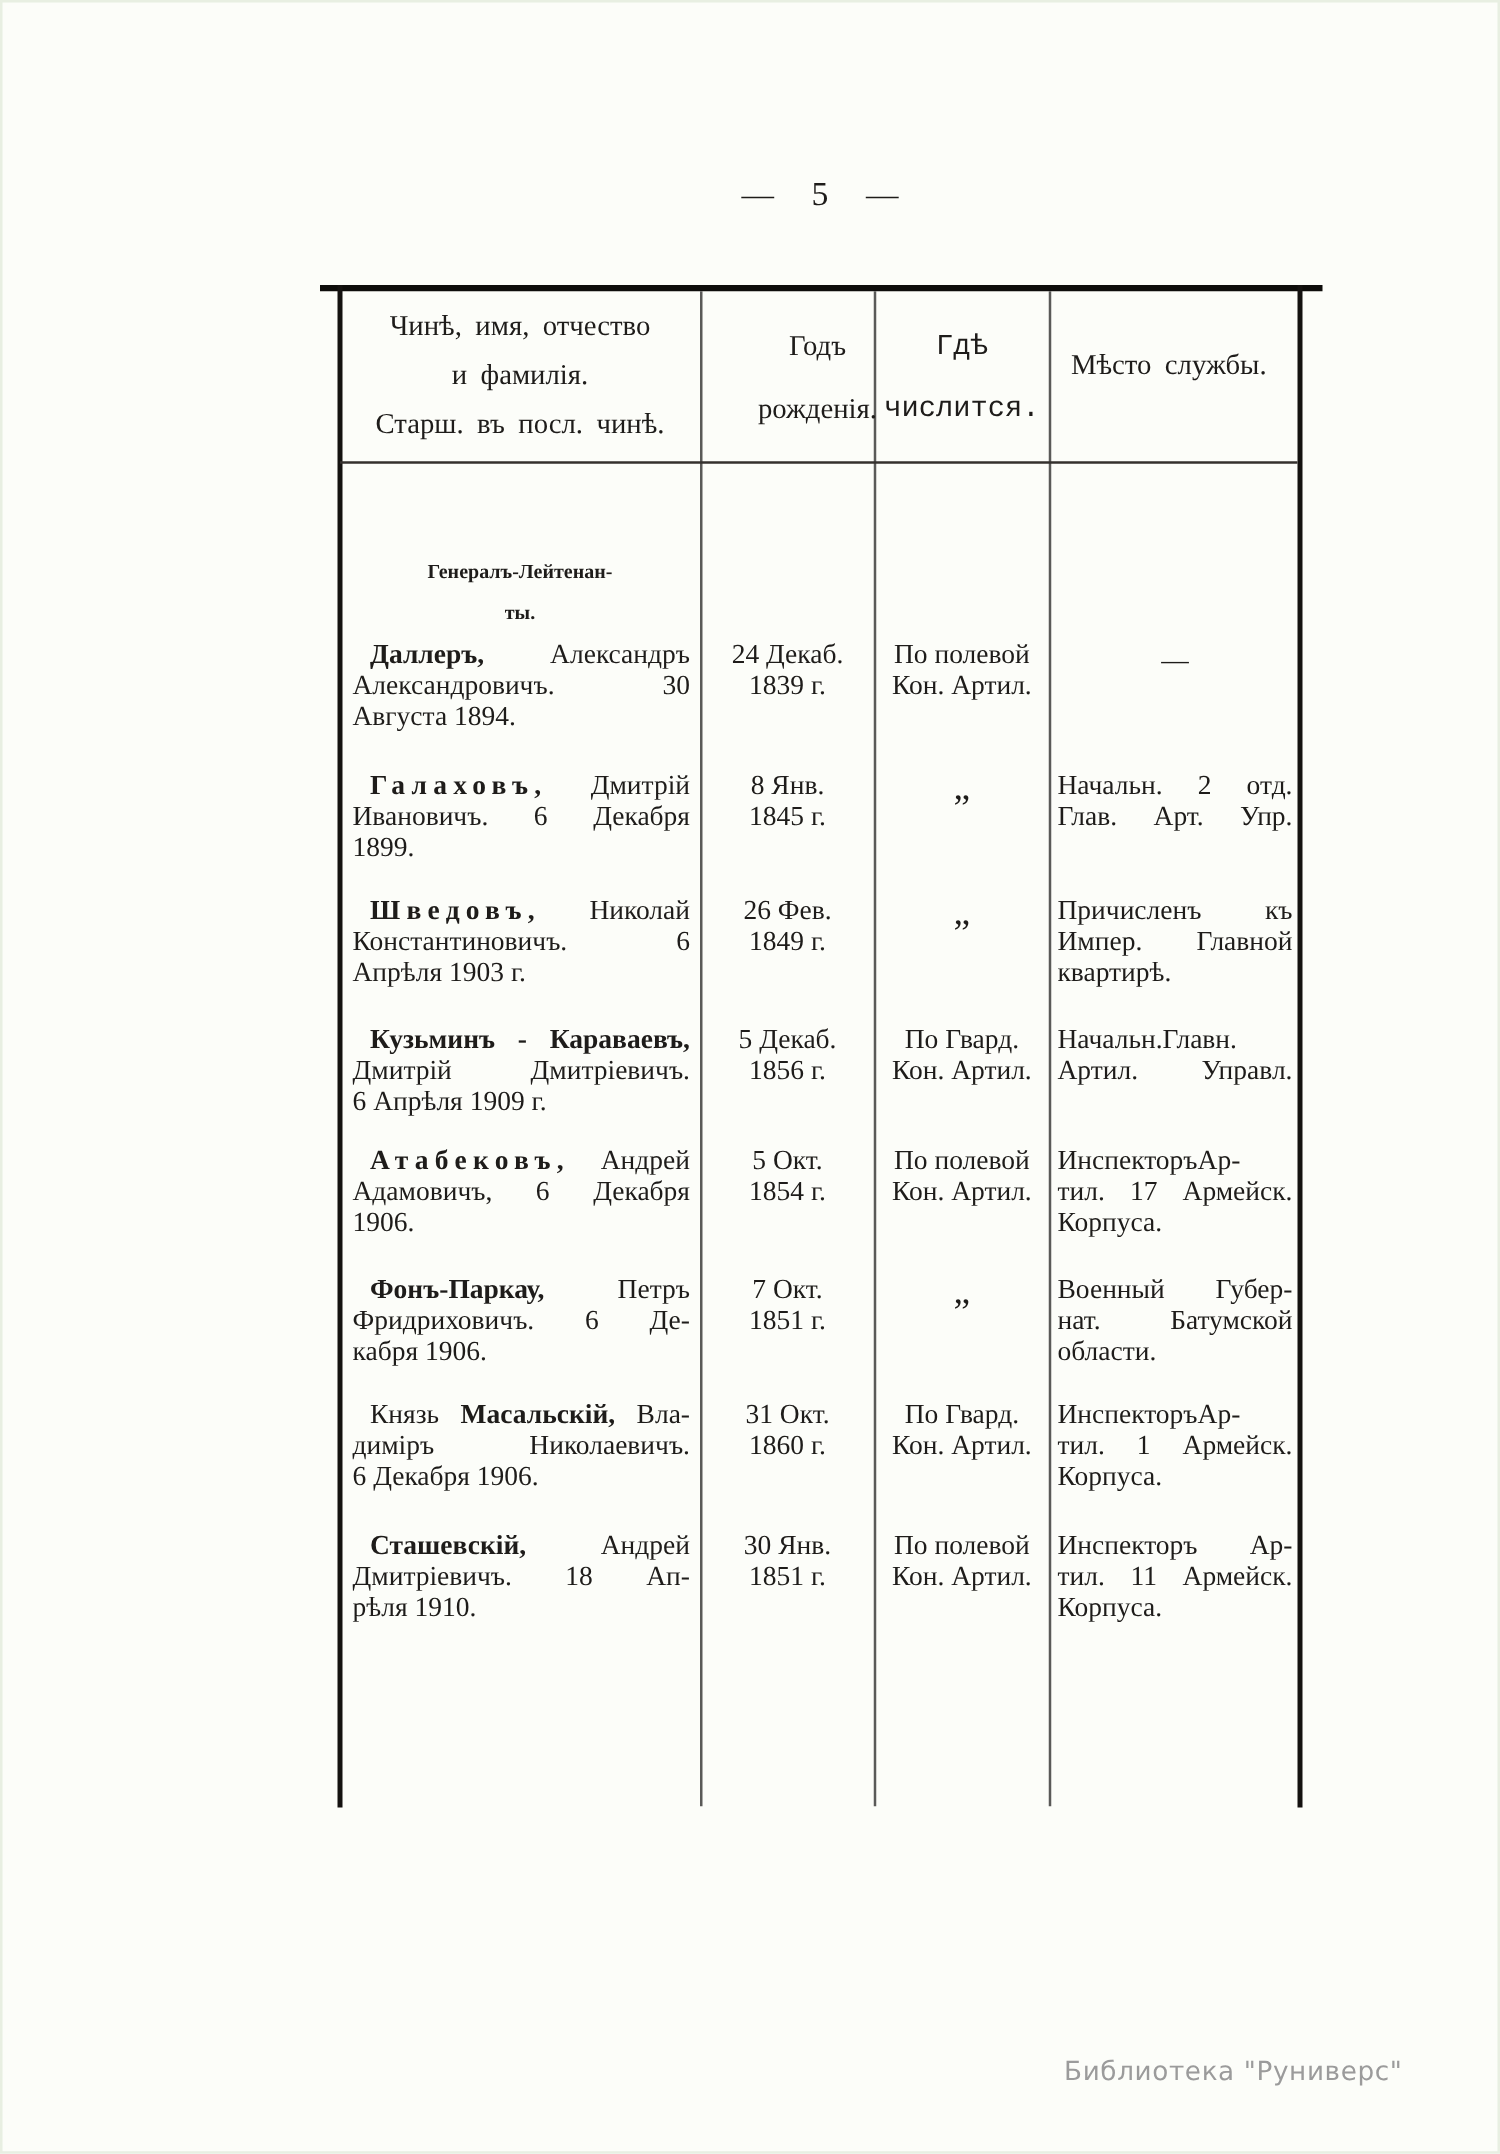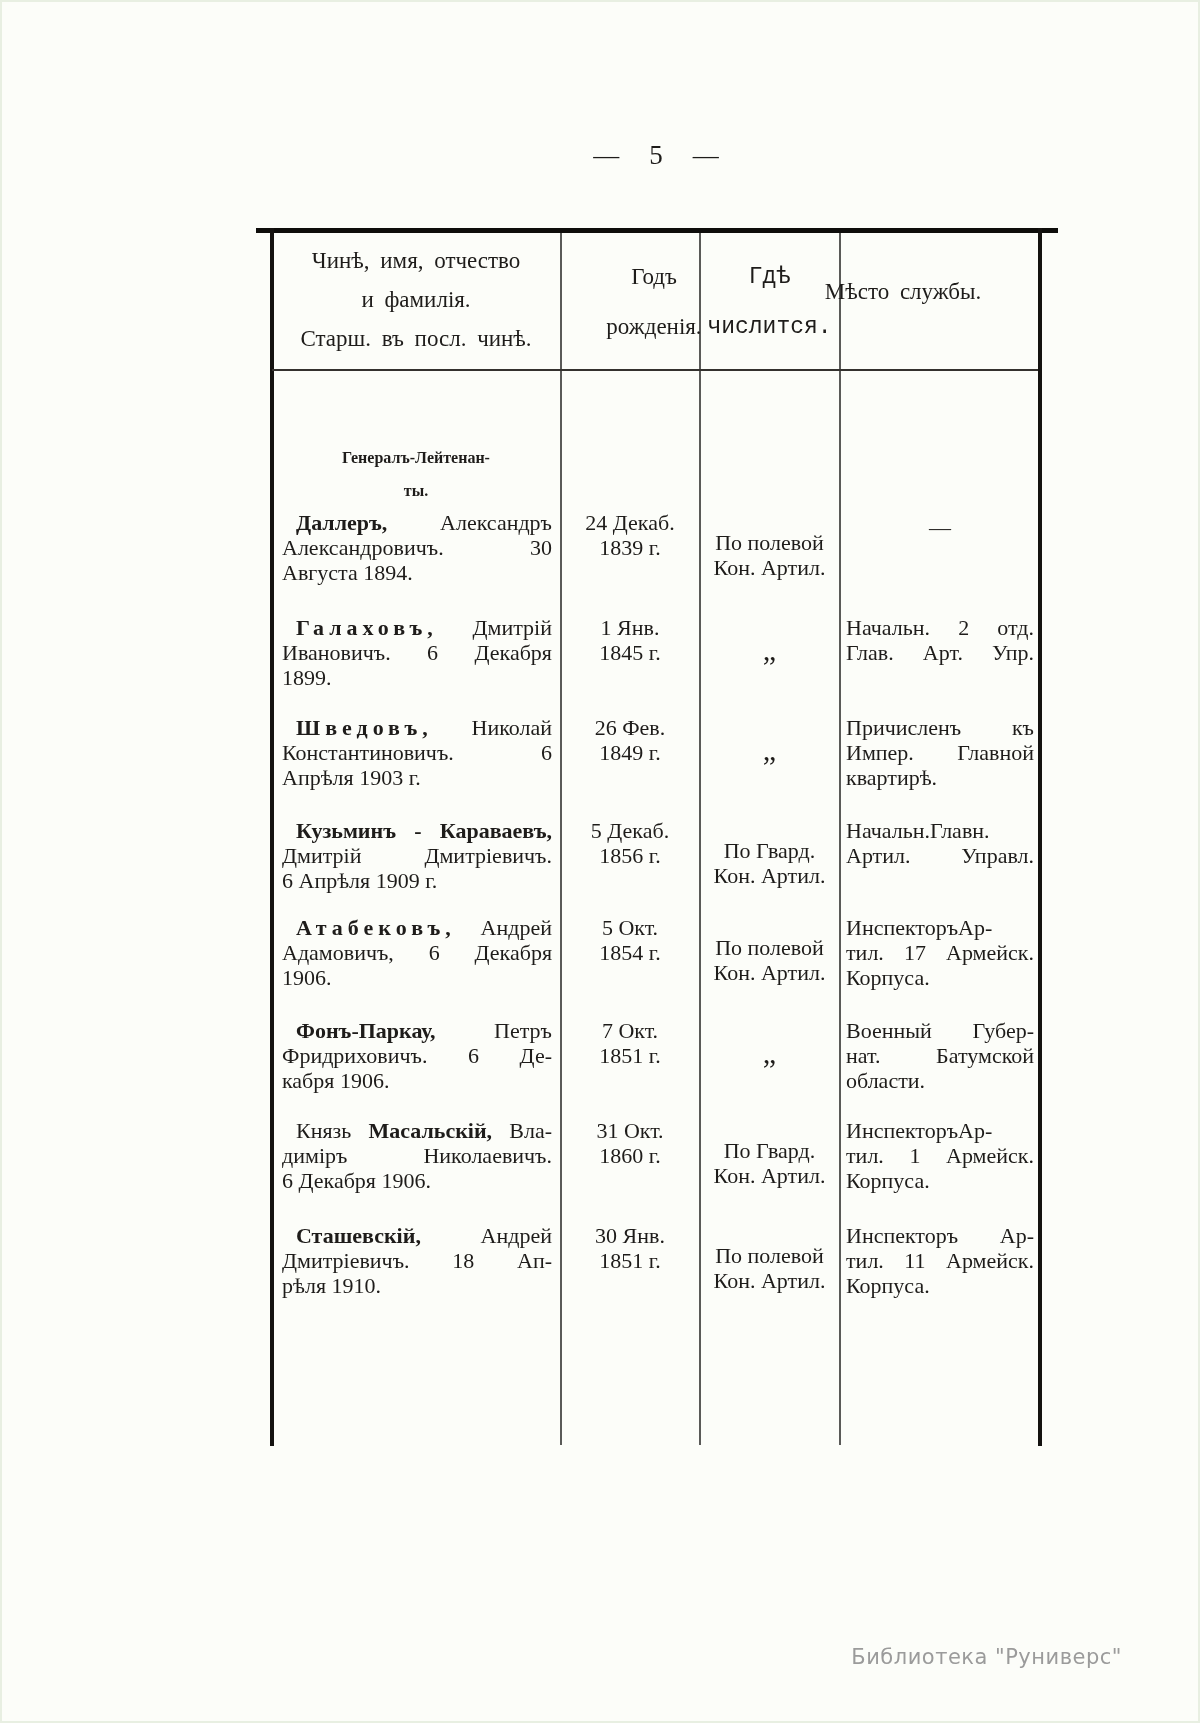--- a/index.html
+++ b/index.html
@@ -25,32 +25,32 @@
     position:absolute;left:272px;top:140px;width:768px;
     display:flex;justify-content:center;align-items:center;gap:30px;
     font-size:26px;
   }
   .pagenum .num{font-size:27px;}
   
   .hc{position:absolute;text-align:center;font-size:23px;word-spacing:5px;}
   .hc1{left:282px;top:241px;width:268px;line-height:39px;}
   .hc2{left:561px;top:252px;width:154px;line-height:50px;margin-left:16px;}
   .hc3{left:700px;top:252px;width:139px;line-height:50px;font-family:Liberation Mono, monospace;}
-  .hc4{left:804px;top:272px;width:198px;line-height:39px;text-align:center;}
+  .hc4{left:836px;top:272px;width:198px;line-height:39px;text-align:center;}
   
   .section-heading{
     position:absolute;left:282px;top:441px;width:268px;
     text-align:center;font-weight:bold;font-size:16px;line-height:33px;
   }
   
   .row{position:absolute;left:0;width:1200px;}
   .cell{position:absolute;top:4px;font-size:22px;line-height:25px;}
   .c1{left:282px;width:270px;}
   .c2{left:561px;width:138px;text-align:center;}
-  .c3{left:700px;width:139px;text-align:center;margin-top:20px;}
+  .c3{left:700px;width:139px;text-align:center;}
   .c4{left:846px;width:188px;}
   .line{min-height:25px;}
   .just{text-align:justify;text-align-last:justify;}
   .first{text-indent:14px;}
   .b{font-weight:bold;}
   .sp{letter-spacing:5px;}
   .ditto{font-size:30px;line-height:25px;padding-top:2px;}
   .dashcell{text-align:center;padding-top:5px;}
   
   .watermark{
@@ -119,21 +119,21 @@
           <div class="line dashcell">—</div>
         </div>
       </div>
       <div class="row" style="top: 611px;">
         <div class="cell c1">
           <div class="line just first"><span class="b sp">Галаховъ,</span><span class=""> Дмитрій</span></div>
           <div class="line just"><span class="">Ивановичъ. 6 Декабря</span></div>
           <div class="line"><span class="">1899.</span></div>
         </div>
         <div class="cell c2">
-          <div class="line">1 Янв.</div>
+          <div class="line">8 Янв.</div>
           <div class="line">1845 г.</div>
         </div>
         <div class="cell c3">
           <div class="line ditto">„</div>
         </div>
         <div class="cell c4">
           <div class="line just">Начальн. 2 отд.</div>
           <div class="line just">Глав. Арт. Упр.</div>
         </div>
       </div>

